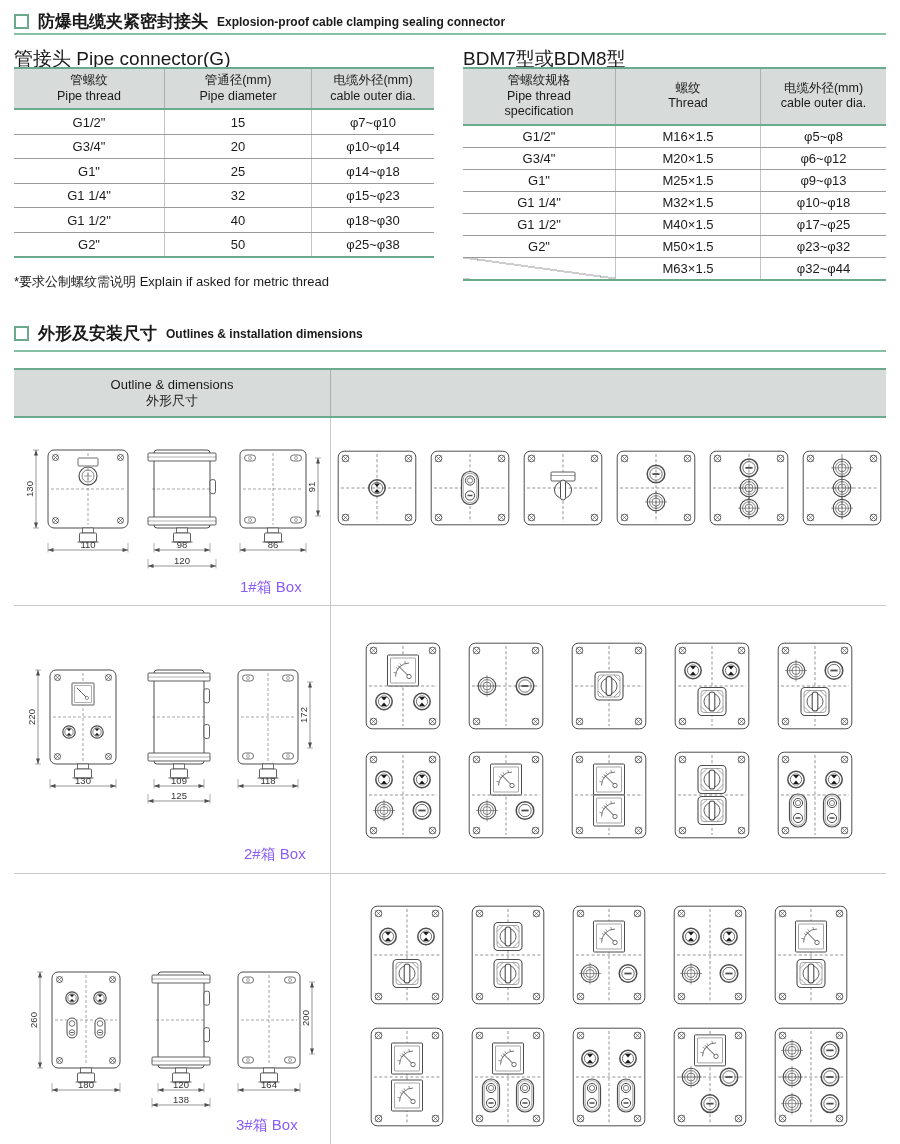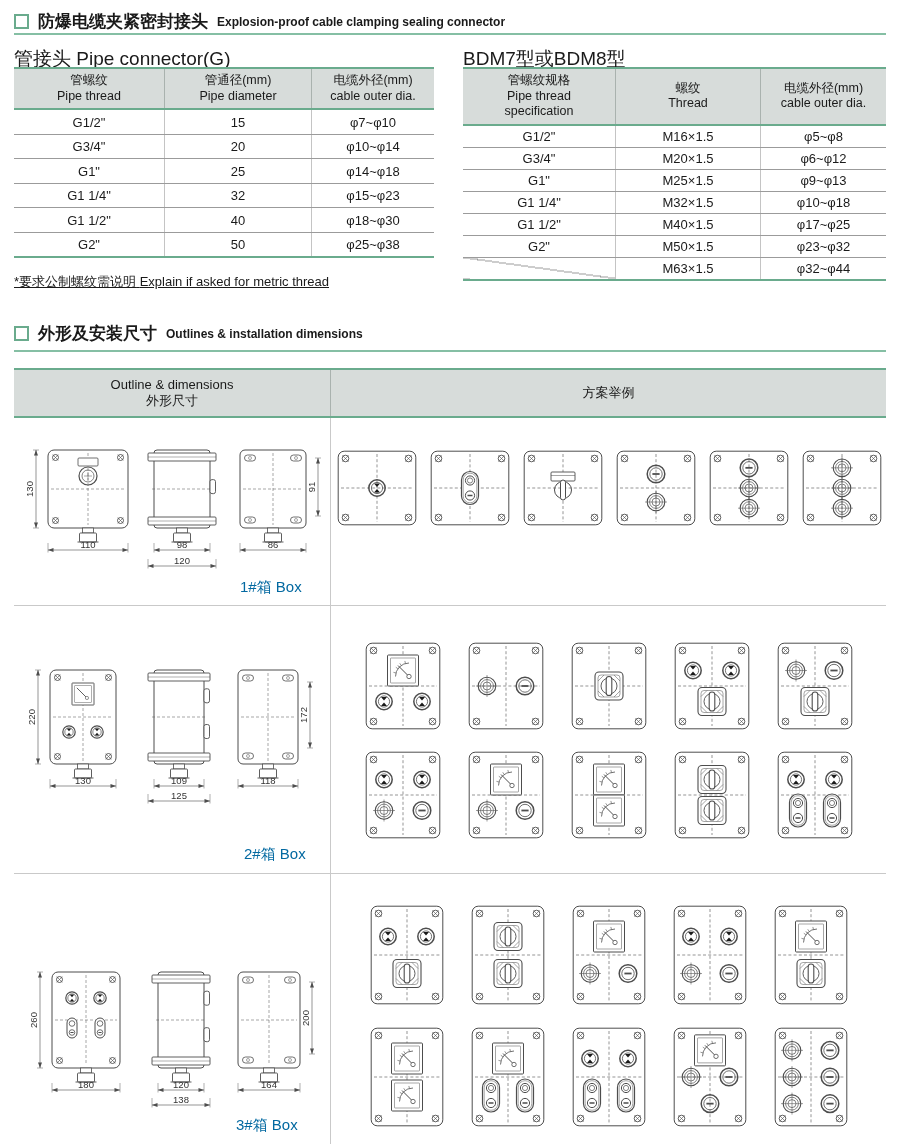--- a/index.html
+++ b/index.html
@@ -15,33 +15,33 @@
   th{background:#d7dcda;font-weight:normal;font-size:12.5px;line-height:1.25;vertical-align:middle;
      border-top:2px solid #6aab8d;border-bottom:2px solid #6aab8d;padding:4px 2px;}
   th+th{border-left:1px solid #a9b2ae;}
   td{border-bottom:1px solid #9b9b9b;padding:0 2px;}
   td+td{border-left:1px solid #c4c4c4;}
   tr:last-child td{border-bottom:2px solid #6aab8d;}
   .t1 td{height:23.5px;} .t2 td{height:21px;}
   .t1{left:14px;top:67px;width:420px;}
   .t2{left:463px;top:67px;width:423px;}
   .diag{background:linear-gradient(to right top,transparent 48.8%,#9b9b9b 48.8%,#9b9b9b 51.2%,transparent 51.2%);}
-  .note{position:absolute;left:14px;top:273px;font-size:13px;text-decoration:underline;}
+  .note{position:absolute;left:14px;top:273px;font-size:13px;}
   .dheader{position:absolute;left:14px;top:368px;width:872px;height:50px;box-sizing:border-box;
            background:#d7dcda;border-top:2px solid #6aab8d;border-bottom:2px solid #6aab8d;
            display:flex;align-items:center;font-size:13px;text-align:center;}
   .dheader .c1{width:316px;border-right:1px solid #a9b2ae;align-self:stretch;
                display:flex;flex-direction:column;justify-content:center;}
   .dheader .c2{flex:1;display:flex;flex-direction:column;justify-content:center;}
   .vsep{position:absolute;left:330px;top:418px;width:1px;height:726px;background:#c9c9c9;}
   .hsep{position:absolute;left:14px;width:872px;height:1px;background:#c9c9c9;}
   #hsep1{top:605px;} #hsep2{top:873px;}
   .drawing{position:absolute;left:18px;}
   #dr0{top:438px;} #dr1{top:660px;} #dr2{top:962px;text-align:center;}
-  .box-label{position:absolute;font-size:15px;color:#0369a1;white-space:nowrap;}
+  .box-label{position:absolute;font-size:15px;color:#8b5cf6;white-space:nowrap;}
   #bl0{left:240px;top:578px;} #bl1{left:244px;top:845px;} #bl2{left:236px;top:1116px;}
   .ex-area{position:absolute;left:331px;width:556px;display:flex;flex-wrap:wrap;justify-content:center;align-content:flex-start;}
   #ex1{top:450px;gap:13px;} #ex2{top:642px;column-gap:27px;row-gap:17px;} #ex3{top:905px;column-gap:27px;row-gap:18px;}
   .dim{font-size:9.5px;fill:#333;font-family:"Liberation Sans",sans-serif;}
 </style>
 </head>
 <body>
 
 <div class="page">
 
@@ -171,21 +171,20 @@
     <span class="en">Outlines &amp; installation dimensions</span>
   </div>
   <div class="rule" style="top:350px;"></div>
 
   <div class="dheader">
     <div class="c1">
       <span>Outline &amp; dimensions</span>
       <span>外形尺寸</span>
     </div>
     <div class="c2">
-      <span>方案举例</span>
     </div>
   </div>
 
   <div class="vsep"></div>
   <div class="hsep" id="hsep1"></div>
   <div class="hsep" id="hsep2"></div>
 
   <div class="drawing" id="dr0"><svg xmlns="http://www.w3.org/2000/svg" width="314" height="152" viewBox="0 0 314 152">
         <rect x="30" y="12" width="80" height="78" rx="6" fill="#fff" stroke="#4d4d4d" stroke-width="1"></rect>
         <circle cx="37.5" cy="19.5" r="3" fill="none" stroke="#4d4d4d" stroke-width="0.9"></circle>

